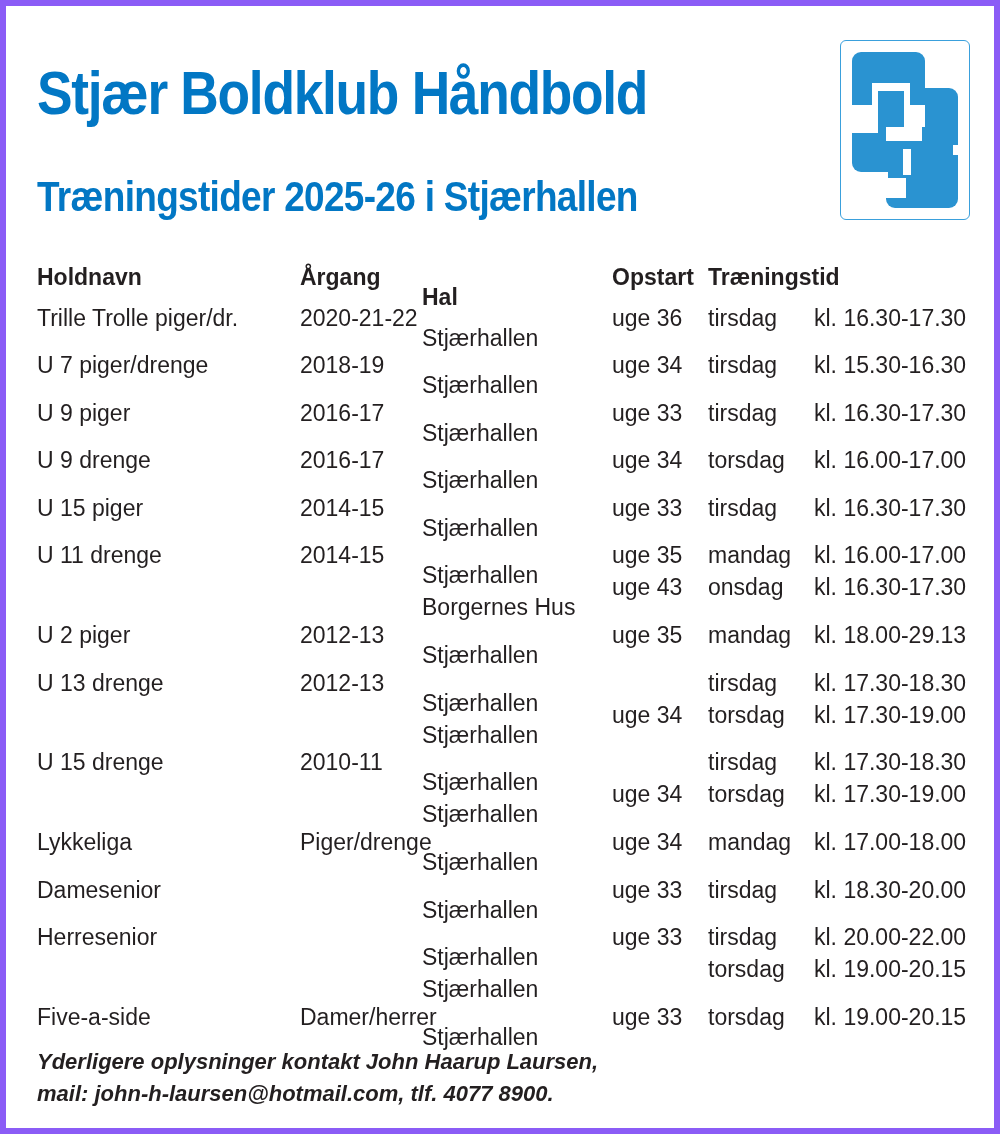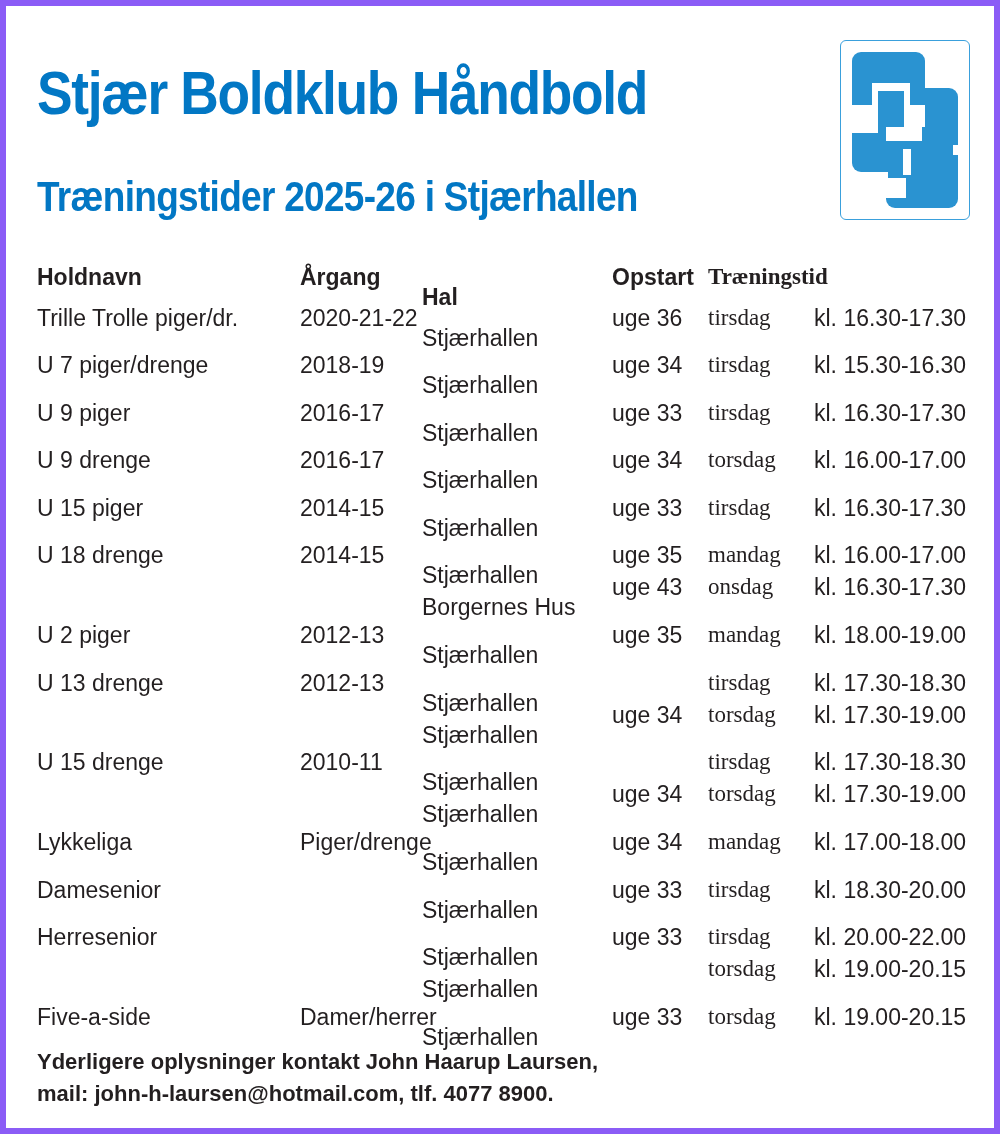--- a/index.html
+++ b/index.html
@@ -30,26 +30,26 @@
   .table {
     position: absolute; left: 31px; top: 254px; width: 950px;
     font-family: "Liberation Sans", sans-serif; font-size: 23px; color: #231f20;
   }
   .row { position: relative; }
   .cell { position: absolute; top: 0; white-space: nowrap; line-height: 32px; }
   .c0 { left: 0; }
   .c1 { left: 223px; margin-left: 40px; }
   .c2 { left: 385px; margin-top: 20px; }
   .c3 { left: 568px; margin-left: 7px; }
-  .c4 { left: 671px; font-family: Liberation Serif, serif; }
+  .c4 { left: 671px; }
   .c5 { left: 777px; }
   .header .cell { font-weight: bold; line-height: 34px; }
   .footer {
     position: absolute; left: 31px; top: 1040px;
-    font-family: "Liberation Sans", sans-serif; font-weight: bold; 
+    font-family: "Liberation Sans", sans-serif; font-weight: bold; font-style: italic;
     font-size: 22px; line-height: 32px; color: #231f20;
   }
   .footer div { white-space: nowrap; }
 </style>
 </head>
 <body>
 
 <div class="frame">
   <h1 class="title">Stjær Boldklub Håndbold</h1>
   <h2 class="subtitle">Træningstider 2025-26 i Stjærhallen</h2>
@@ -122,40 +122,40 @@
       </div>
       <div class="row" style="position: absolute; left: 0px; width: 950px; top: 232px;">
         <span class="cell c0">U 15 piger</span>
         <span class="cell c1">2014-15</span>
         <span class="cell c2">Stjærhallen</span>
         <span class="cell c3">uge 33</span>
         <span class="cell c4">tirsdag</span>
         <span class="cell c5">kl. 16.30-17.30</span>
       </div>
       <div class="row" style="position: absolute; left: 0px; width: 950px; top: 279px;">
-        <span class="cell c0">U 18 drenge</span>
+        <span class="cell c0">U 11 drenge</span>
         <span class="cell c1">2014-15</span>
         <span class="cell c2">Stjærhallen</span>
         <span class="cell c3">uge 35</span>
         <span class="cell c4">mandag</span>
         <span class="cell c5">kl. 16.00-17.00</span>
       </div>
       <div class="row" style="position: absolute; left: 0px; width: 950px; top: 311px;">
         <span class="cell c2">Borgernes Hus</span>
         <span class="cell c3">uge 43</span>
         <span class="cell c4">onsdag</span>
         <span class="cell c5">kl. 16.30-17.30</span>
       </div>
       <div class="row" style="position: absolute; left: 0px; width: 950px; top: 359px;">
         <span class="cell c0">U 2 piger</span>
         <span class="cell c1">2012-13</span>
         <span class="cell c2">Stjærhallen</span>
         <span class="cell c3">uge 35</span>
         <span class="cell c4">mandag</span>
-        <span class="cell c5">kl. 18.00-19.00</span>
+        <span class="cell c5">kl. 18.00-29.13</span>
       </div>
       <div class="row" style="position: absolute; left: 0px; width: 950px; top: 407px;">
         <span class="cell c0">U 13 drenge</span>
         <span class="cell c1">2012-13</span>
         <span class="cell c2">Stjærhallen</span>
         <span class="cell c3"></span>
         <span class="cell c4">tirsdag</span>
         <span class="cell c5">kl. 17.30-18.30</span>
       </div>
       <div class="row" style="position: absolute; left: 0px; width: 950px; top: 439px;">

